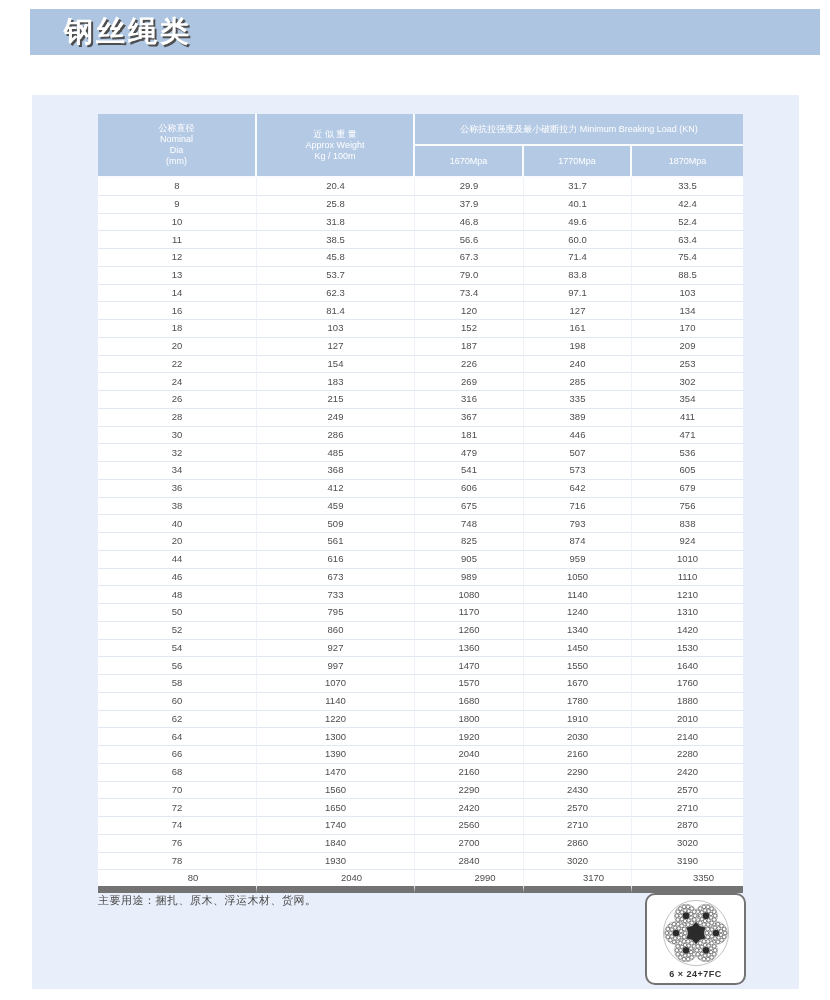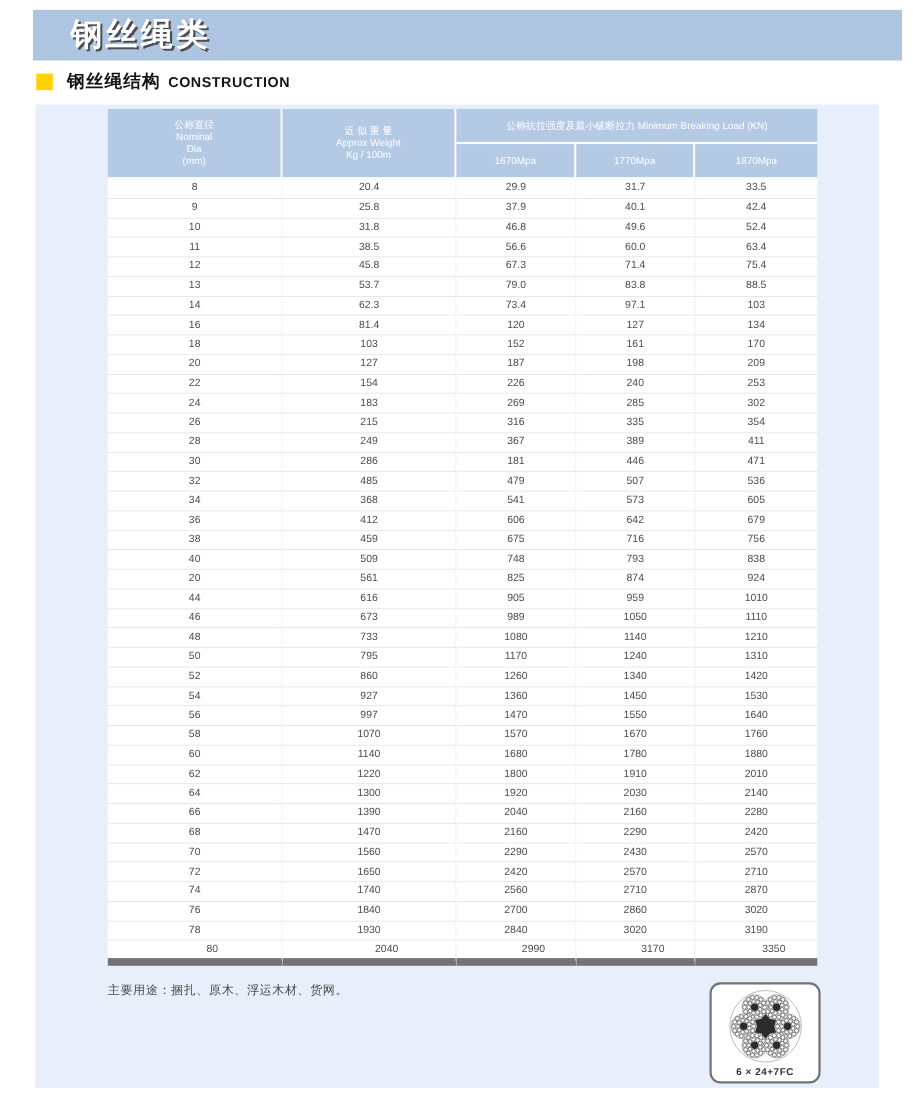--- a/index.html
+++ b/index.html
@@ -31,21 +31,21 @@
   .section-en { font-size: 13px; font-weight: bold; color: #141414; margin-left: 7px; letter-spacing: 0.5px; }
 
   
   .panel {
     position: absolute; left: 32px; top: 95px; width: 767px; height: 894px;
     background: #e9effa;
   }
 
   
   table.spec {
-    position: absolute; left: 98px; top: 99px; width: 645px;
+    position: absolute; left: 98px; top: 114px; width: 645px;
     border-collapse: separate; border-spacing: 0; table-layout: fixed;
   }
   .spec col.c1 { width: 159px; }
   .spec col.c2 { width: 158px; }
   .spec col.c3 { width: 109px; }
   .spec col.c4 { width: 108px; }
   .spec col.c5 { width: 111px; }
   .spec th {
     background: #b4c9e4; color: #ffffff; font-weight: normal;
     font-size: 9px; line-height: 11px; text-align: center; vertical-align: middle;
@@ -80,25 +80,20 @@
 </style>
 </head>
 <body>
 
 <div class="page">
 
   <div class="title-bar">
     <span class="title-zh">钢丝绳类</span>
   </div>
 
-  <div class="section-row">
-    <span class="section-bullet"></span>
-    <span class="section-zh">钢丝绳结构</span>
-    <span class="section-en">CONSTRUCTION</span>
-  </div>
 
   <div class="panel"></div>
 
   <table class="spec">
     <colgroup>
       <col class="c1">
         <col class="c2">
         <col class="c3">
         <col class="c4">
         <col class="c5">

